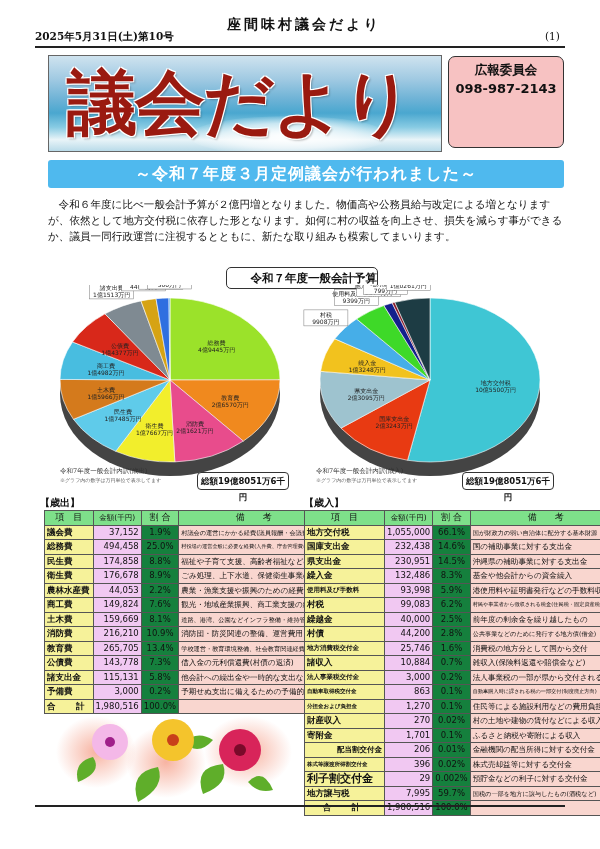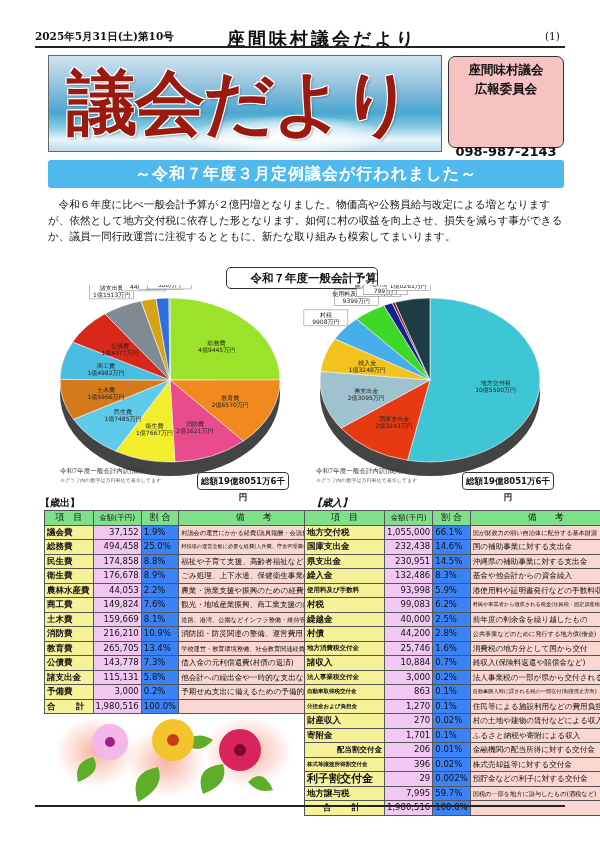--- a/index.html
+++ b/index.html
@@ -1,19 +1,19 @@
 <!DOCTYPE html>
 <html><head>
 <meta charset="utf-8">
 <style>
   html,body{margin:0;padding:0;background:#fff;}
   body{width:600px;height:849px;position:relative;overflow:hidden;font-family:"DejaVu Serif",serif;color:#111;}
   .abs{position:absolute;}
   .hdr-left{left:35px;top:30px;font-size:10.5px;font-weight:bold;}
-  .hdr-center{left:227px;top:27px;font-size:18px;font-weight:bold;letter-spacing:3px;}
+  .hdr-center{left:227px;top:16px;font-size:14px;font-weight:bold;letter-spacing:3px;}
   .hdr-page{left:545px;top:30px;font-size:10.5px;}
   .rule{left:35px;width:530px;height:2px;background:#222;}
   .banner{left:48px;top:55px;width:392px;height:95px;border:1px solid #666;
     background:linear-gradient(180deg,#cfe3ef 0%,#9fc9e2 25%,#6fb3d6 45%,#4aa7cf 60%,#88cbe3 75%,#e9f4f8 88%,#b9dbe9 100%);overflow:hidden;}
   .banner .foam{position:absolute;left:140px;top:60px;width:200px;height:40px;border-radius:50%;
     background:radial-gradient(ellipse at center,#ffffff 0%,rgba(255,255,255,.6) 45%,rgba(255,255,255,0) 75%);}
   .banner .title{position:absolute;left:18px;top:4px;font-family:"DejaVu Sans",sans-serif;font-weight:bold;
     font-size:70px;line-height:86px;color:#9a1a10;letter-spacing:-2px;
     text-shadow:1px 1px 0 #fff,-1px -1px 0 #fff,1px -1px 0 #fff,-1px 1px 0 #fff,2px 2px 2px rgba(0,0,0,.25);}
   .pub{left:448px;top:56px;width:116px;height:92px;border:1.5px solid #333;border-radius:7px;background:#f7c2c2;
@@ -28,41 +28,40 @@
   .caption{font-size:6.5px;line-height:9px;color:#333;}
   .caption .s{font-size:5px;color:#555;}
   .total{border:1.3px solid #333;border-radius:4px;background:#fff;font-family:"DejaVu Sans",sans-serif;font-weight:bold;
     font-size:8.5px;text-align:center;line-height:16px;height:16px;}
   .sec{font-family:"DejaVu Sans",sans-serif;font-weight:bold;font-size:10px;}
   table.bt{position:absolute;border-collapse:collapse;font-family:"DejaVu Sans",sans-serif;border:1.5px solid #333;}
   table.bt td,table.bt th{border:1px solid #555;height:13.5px;padding:0 2px;font-size:8.5px;line-height:13px;white-space:nowrap;overflow:hidden;}
   table.bt th{background:#7ee08a;font-weight:normal;font-size:9px;}
   table.bt td.c1{background:#f6f29a;font-weight:bold;}
   table.bt td.c2{background:#f1c8f2;text-align:right;}
-  table.bt td.c3{background:#3b82f6;text-align:left;}
+  table.bt td.c3{background:#15803d;text-align:center;}
   table.bt td.c4{background:#f9d6cf;font-size:7px;}
   table.bt tr.tot td.c1{text-align:center;letter-spacing:6px;}
   .flowers{left:48px;top:712px;width:250px;height:90px;}
 </style>
 </head>
 <body>
 
 <div class="abs hdr-left">2025年5月31日(土)第10号</div>
 <div class="abs hdr-center">座間味村議会だより</div>
 <div class="abs hdr-page">(1)</div>
 <div class="abs rule" style="top:46px;"></div>
 
 <div class="abs banner">
   <div class="foam"></div>
   <div class="title">議会だより</div>
 </div>
 <div class="abs pub">
-  <div>座間味村議会</div>
   <div>広報委員会</div>
-  <div style="font-size:13px;margin-top:44px;">098-987-2143</div>
+  <div style="font-size:13px;">098-987-2143</div>
 </div>
 
 <div class="abs bluebar">～令和７年度３月定例議会が行われました～</div>
 
 <div class="abs bodytext">
   <p>令和６年度に比べ一般会計予算が２億円増となりました。物価高や公務員給与改定による増となりますが、依然として地方交付税に依存した形となります。如何に村の収益を向上させ、損失を減らす事ができるか、議員一同行政運営に注視するとともに、新たな取り組みも模索してまいります。</p>
 </div>
 
 <div class="abs ctitle">令和７年度一般会計予算</div>
 
@@ -265,21 +264,21 @@
         <circle r="6" fill="#c8401a"></circle>
     </g>
 
     <g transform="translate(192,38)">
       <circle r="21" fill="#d8245a"></circle>
         <circle r="6" fill="#7a0a2a"></circle>
     </g>
   </svg>
 </div>
 
-<div class="abs sec" style="left:312px;top:496px;font-style:italic;">【歳入】</div>
+<div class="abs sec" style="left:304px;top:496px;">【歳入】</div>
 <table class="bt" id="tbl-rev" style="left:304px;top:510px;width:254px;">
   <colgroup>
       <col style="width:60px">
       <col style="width:40px">
       <col style="width:32px">
       <col>
     </colgroup>
   <thead>
       <tr>
     <th>項　目</th>

